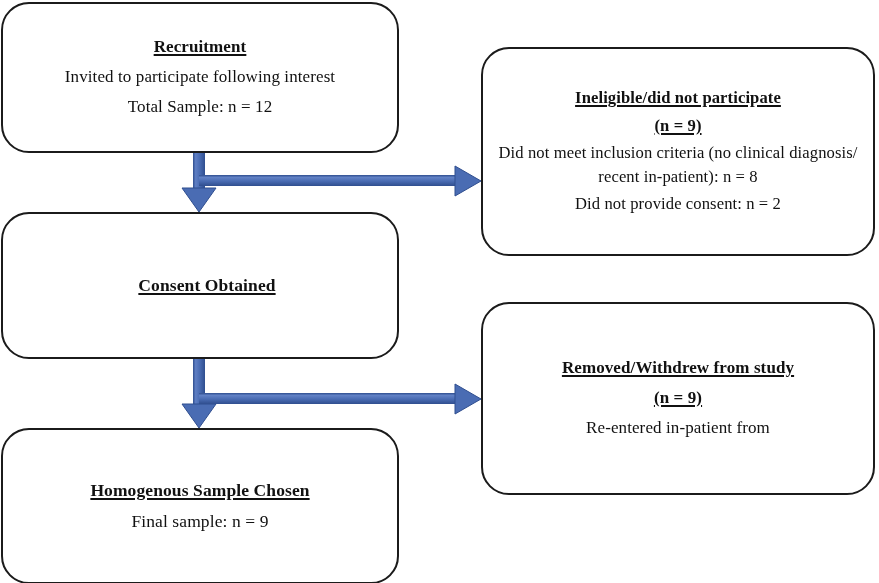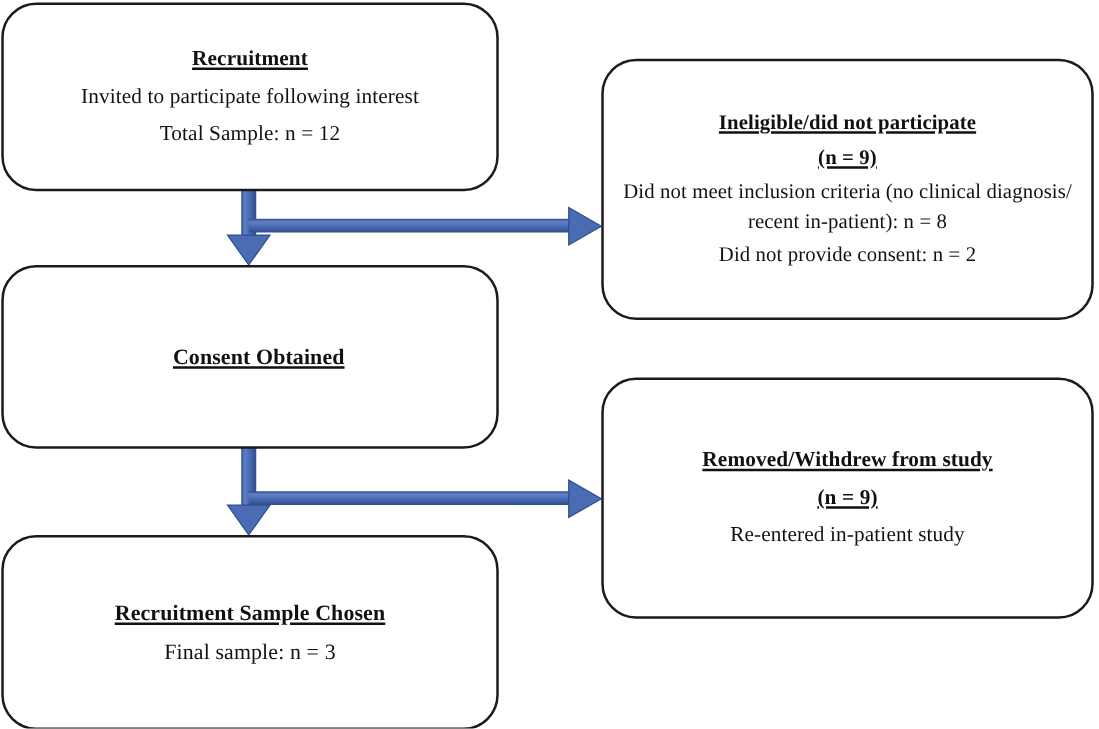--- a/index.html
+++ b/index.html
@@ -131,30 +131,30 @@
     <span class="line heading">Recruitment</span>
     <span class="line">Invited to participate following interest</span>
     <span class="line">Total Sample: n = 12</span>
   </div>
 
   <div class="node" id="node-consent">
     <span class="line heading">Consent Obtained</span>
   </div>
 
   <div class="node" id="node-homogenous">
-    <span class="line heading">Recruitment Sample Chosen</span>
-    <span class="line">Final sample: n = 3</span>
+    <span class="line heading">Homogenous Sample Chosen</span>
+    <span class="line">Final sample: n = 9</span>
   </div>
 
   <div class="node" id="node-ineligible">
     <span class="line heading">Ineligible/did not participate</span>
     <span class="line heading">(n = 9)</span>
     <span class="line">Did not meet inclusion criteria (no clinical diagnosis/ recent in-patient): n = 8</span>
     <span class="line">Did not provide consent: n = 2</span>
   </div>
 
   <div class="node" id="node-withdrew">
     <span class="line heading">Removed/Withdrew from study</span>
     <span class="line heading">(n = 9)</span>
-    <span class="line">Re-entered in-patient study</span>
+    <span class="line">Re-entered in-patient from</span>
   </div>
 
 </div>
 
 </body></html>

